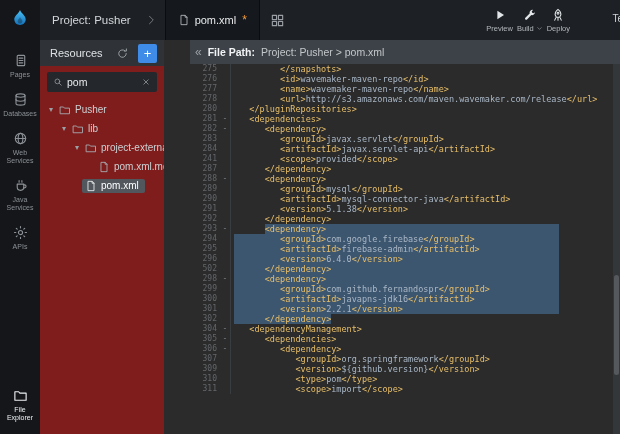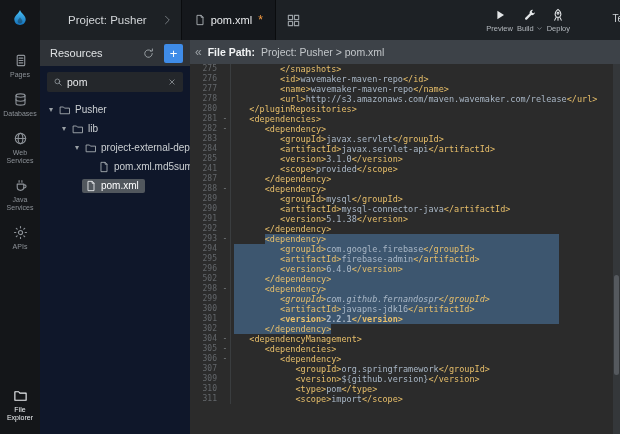--- a/index.html
+++ b/index.html
@@ -17,40 +17,40 @@
               gap:3px; color:#8d9298; cursor:pointer; }
   .nav-item .icon { width:15px; height:15px; }
   .nav-label { font-size:7px; line-height:8px; text-align:center; color:#8d9298; }
   .nav-item.active { color:#eef1f3; }
   .nav-item.active .nav-label { color:#eef1f3; }
   .nav-bottom { margin-top:auto; margin-bottom:6px; }
 
   
   .topbar { position:absolute; left:40px; top:0; width:580px; height:40px; background:#1d2125;
             display:flex; align-items:center; overflow:hidden; }
-  .project { font-size:11.5px; color:#d4d7da; margin-left:28px; white-space:nowrap; }
+  .project { font-size:11.5px; color:#d4d7da; margin-left:12px; white-space:nowrap; }
   .sep-chevron { width:12px; height:12px; color:#7d8288; margin:0 8px 0 14px; }
   .tab { height:40px; display:flex; align-items:center; gap:5px; padding:0 12px;
          background:#15181c; border-left:1px solid rgba(0,0,0,.5); border-right:1px solid rgba(0,0,0,.5);
          cursor:pointer; }
   .tab .icon { width:12px; height:12px; color:#aeb3b8; }
   .tab-label { font-size:11px; color:#e8eaec; }
   .mod { color:var(--modified,#f59b42); font-size:12px; margin-left:1px; }
   .grid-btn { width:15px; height:15px; color:#9aa0a5; margin-left:10px; cursor:pointer; }
   .actions { margin-left:auto; display:flex; gap:4px; margin-right:50px; }
   .action { display:flex; flex-direction:column; align-items:center; gap:2px; cursor:pointer; }
   .action .icon { width:14px; height:14px; color:#e3e6e8; }
   .action-label-row { display:flex; align-items:center; gap:2px; }
   .action-label { font-size:7.5px; color:#b3b8bd; }
   .action .caret { width:7px; height:7px; color:#b3b8bd; }
   .partial-right { position:absolute; right:-3px; top:13px; font-size:10px; color:#cfd3d6; }
 
   
-  .resources { position:absolute; left:40px; top:40px; width:150px; height:394px;
-               background:#0f172a; display:flex; flex-direction:column; }
+  .resources { position:absolute; left:40px; top:40px; width:124px; height:394px;
+               background:#7f1d1d; display:flex; flex-direction:column; }
   .res-header { height:26px; background:#2f3338; display:flex; align-items:center; flex:none; }
   .res-title { flex:1; font-size:11px; color:#dfe2e4; padding-left:10px; }
   .refresh { width:13px; height:13px; color:#9aa0a5; cursor:pointer; }
   .addbtn { width:19px; height:19px; margin:0 7px 0 9px; background:var(--accent,#3f8ce8);
             border:none; border-radius:2px; color:#fff; font-size:13px; line-height:17px;
             cursor:pointer; display:flex; align-items:center; justify-content:center; flex:none; }
   .searchbox { height:20px; margin:6px 7px; background:#24272b; border-radius:2px;
                display:flex; align-items:center; padding:0 6px; gap:4px; flex:none; }
   .searchbox .icon { width:10px; height:10px; color:#9aa0a5; flex:none; }
   .searchbox input { flex:1; width:0; background:transparent; border:none; outline:none;
@@ -369,25 +369,20 @@
             <span class="ln">283</span>
             <span class="fold"></span>
             <span class="ctext">         <span class="tag">&lt;groupId&gt;</span><span class="txt">javax.servlet</span><span class="tag">&lt;/groupId&gt;</span></span>
           </div>
           <div class="cline">
             <span class="ln">284</span>
             <span class="fold"></span>
             <span class="ctext">         <span class="tag">&lt;artifactId&gt;</span><span class="txt">javax.servlet-api</span><span class="tag">&lt;/artifactId&gt;</span></span>
           </div>
           <div class="cline">
-            <span class="ln">285</span>
-            <span class="fold"></span>
-            <span class="ctext">         <span class="tag">&lt;version&gt;</span><span class="txt">3.1.0</span><span class="tag">&lt;/version&gt;</span></span>
-          </div>
-          <div class="cline">
             <span class="ln">241</span>
             <span class="fold"></span>
             <span class="ctext">         <span class="tag">&lt;scope&gt;</span><span class="txt">provided</span><span class="tag">&lt;/scope&gt;</span></span>
           </div>
           <div class="cline">
             <span class="ln">287</span>
             <span class="fold"></span>
             <span class="ctext">      <span class="tag">&lt;/dependency&gt;</span></span>
           </div>
           <div class="cline">
@@ -441,31 +436,31 @@
             <span class="ctext"><span class="selhl" style="min-width: 325px;">      <span class="tag">&lt;/dependency&gt;</span></span></span>
           </div>
           <div class="cline">
             <span class="ln">298</span>
             <span class="fold">-</span>
             <span class="ctext"><span class="selhl" style="min-width: 325px;">      <span class="tag">&lt;dependency&gt;</span></span></span>
           </div>
           <div class="cline">
             <span class="ln">299</span>
             <span class="fold"></span>
-            <span class="ctext"><span class="selhl" style="min-width: 325px; font-style: italic;">         <span class="tag">&lt;groupId&gt;</span><span class="txt">com.github.fernandospr</span><span class="tag">&lt;/groupId&gt;</span></span></span>
+            <span class="ctext"><span class="selhl" style="min-width: 325px;">         <span class="tag">&lt;groupId&gt;</span><span class="txt">com.github.fernandospr</span><span class="tag">&lt;/groupId&gt;</span></span></span>
           </div>
           <div class="cline">
             <span class="ln">300</span>
             <span class="fold"></span>
             <span class="ctext"><span class="selhl" style="min-width: 325px;">         <span class="tag">&lt;artifactId&gt;</span><span class="txt">javapns-jdk16</span><span class="tag">&lt;/artifactId&gt;</span></span></span>
           </div>
           <div class="cline">
             <span class="ln">301</span>
             <span class="fold"></span>
-            <span class="ctext"><span class="selhl" style="min-width: 325px; font-weight: bold;">         <span class="tag">&lt;version&gt;</span><span class="txt">2.2.1</span><span class="tag">&lt;/version&gt;</span></span></span>
+            <span class="ctext"><span class="selhl" style="min-width: 325px;">         <span class="tag">&lt;version&gt;</span><span class="txt">2.2.1</span><span class="tag">&lt;/version&gt;</span></span></span>
           </div>
           <div class="cline">
             <span class="ln">302</span>
             <span class="fold"></span>
             <span class="ctext"><span class="selhl">      <span class="tag">&lt;/dependency&gt;</span></span></span>
           </div>
           <div class="cline">
             <span class="ln">304</span>
             <span class="fold">-</span>
             <span class="ctext">   <span class="tag">&lt;dependencyManagement&gt;</span></span>

